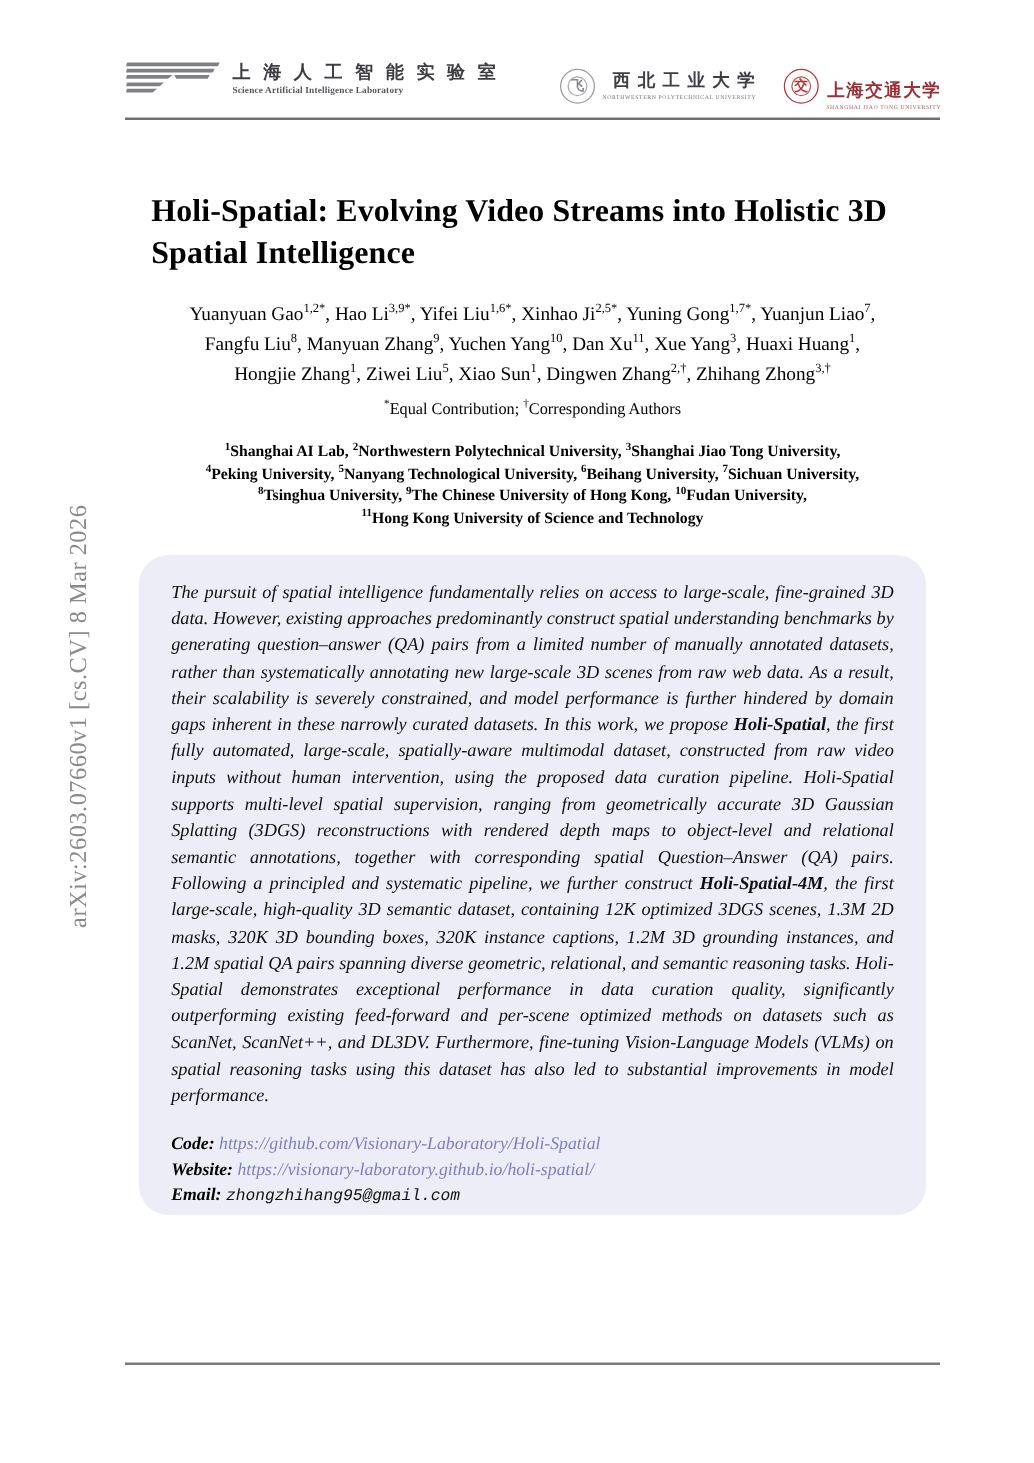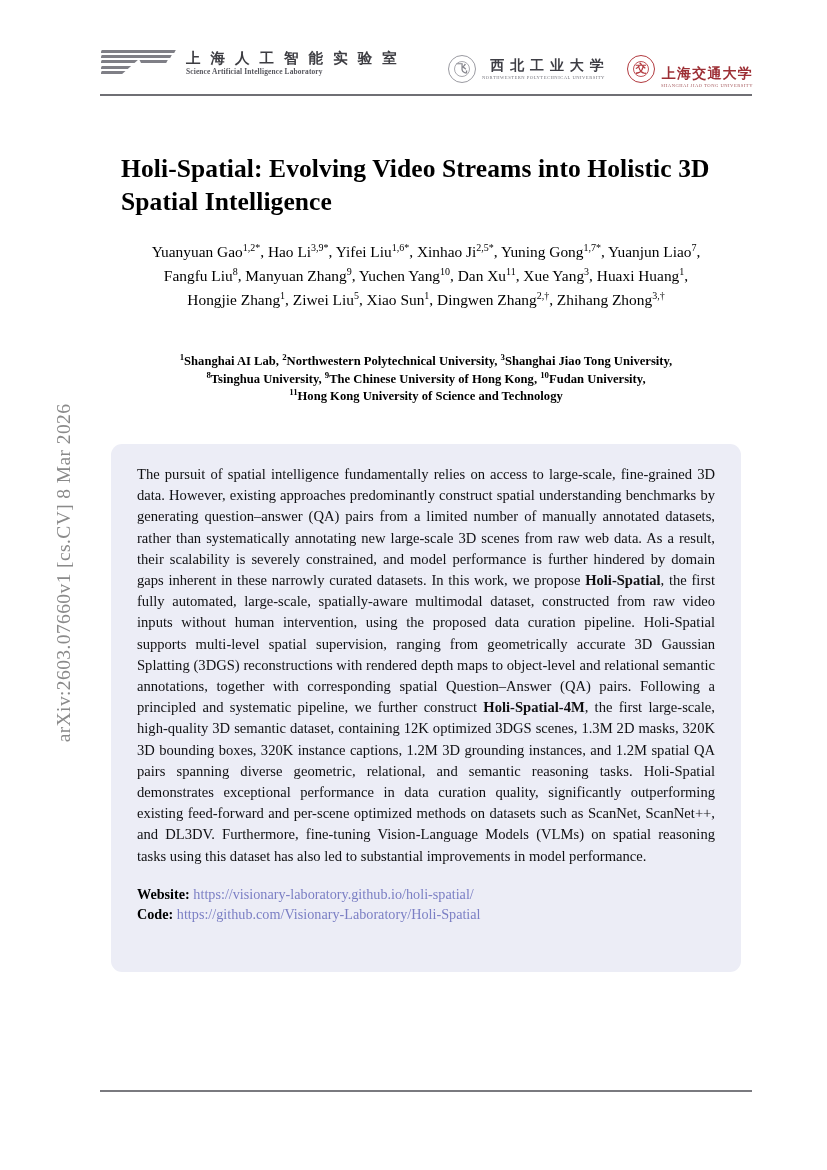--- a/index.html
+++ b/index.html
@@ -220,23 +220,24 @@
   .affiliations sup { font-size: 8.8px; vertical-align: super; line-height: 0; font-weight: bold; }
 
   
   .abstract-card {
     position: absolute;
     left: 12px;
     top: 444px;
     width: 630px;
     height: 528px;
     background: #ecedf6;
-    border-radius: 11px;
+    border-radius: 24px;
     box-sizing: border-box;
     padding: 20px 26px 18px 26px;
+    font-style: italic;
   }
   .abstract-text {
     font-size: 14.6px;
     line-height: 21.2px;
     text-align: justify;
     text-justify: inter-word;
     hyphens: auto;
     color: #101012;
   }
   .abstract-text b { font-weight: bold; }
@@ -309,37 +310,43 @@
   <div class="rule rule-top"></div>
 
   <div class="title">Holi-Spatial: Evolving Video Streams into Holistic 3D Spatial Intelligence</div>
 
   <div class="authors">
       <div>Yuanyuan Gao<sup>1,2*</sup>, Hao Li<sup>3,9*</sup>, Yifei Liu<sup>1,6*</sup>, Xinhao Ji<sup>2,5*</sup>, Yuning Gong<sup>1,7*</sup>, Yuanjun Liao<sup>7</sup>,</div>
       <div>Fangfu Liu<sup>8</sup>, Manyuan Zhang<sup>9</sup>, Yuchen Yang<sup>10</sup>, Dan Xu<sup>11</sup>, Xue Yang<sup>3</sup>, Huaxi Huang<sup>1</sup>,</div>
       <div>Hongjie Zhang<sup>1</sup>, Ziwei Liu<sup>5</sup>, Xiao Sun<sup>1</sup>, Dingwen Zhang<sup>2,†</sup>, Zhihang Zhong<sup>3,†</sup></div>
     </div>
 
+  <div class="contrib-note"><sup>*</sup>Equal Contribution; <sup>†</sup>Corresponding Authors</div>
 
   <div class="affiliations">
       <div><sup>1</sup>Shanghai AI Lab, <sup>2</sup>Northwestern Polytechnical University, <sup>3</sup>Shanghai Jiao Tong University,</div>
+      <div><sup>4</sup>Peking University, <sup>5</sup>Nanyang Technological University, <sup>6</sup>Beihang University, <sup>7</sup>Sichuan University,</div>
       <div><sup>8</sup>Tsinghua University, <sup>9</sup>The Chinese University of Hong Kong, <sup>10</sup>Fudan University,</div>
       <div><sup>11</sup>Hong Kong University of Science and Technology</div>
     </div>
 
   <div class="abstract-card">
     <div class="abstract-text">The pursuit of spatial intelligence fundamentally relies on access to large-scale, fine-grained 3D data. However, existing approaches predominantly construct spatial understanding benchmarks by generating question–answer (QA) pairs from a limited number of manually annotated datasets, rather than systematically annotating new large-scale 3D scenes from raw web data. As a result, their scalability is severely constrained, and model performance is further hindered by domain gaps inherent in these narrowly curated datasets. In this work, we propose <b>Holi-Spatial</b>, the first fully automated, large-scale, spatially-aware multimodal dataset, constructed from raw video inputs without human intervention, using the proposed data curation pipeline. Holi-Spatial supports multi-level spatial supervision, ranging from geometrically accurate 3D Gaussian Splatting (3DGS) reconstructions with rendered depth maps to object-level and relational semantic annotations, together with corresponding spatial Question–Answer (QA) pairs. Following a principled and systematic pipeline, we further construct <b>Holi-Spatial-4M</b>, the first large-scale, high-quality 3D semantic dataset, containing 12K optimized 3DGS scenes, 1.3M 2D masks, 320K 3D bounding boxes, 320K instance captions, 1.2M 3D grounding instances, and 1.2M spatial QA pairs spanning diverse geometric, relational, and semantic reasoning tasks. Holi-Spatial demonstrates exceptional performance in data curation quality, significantly outperforming existing feed-forward and per-scene optimized methods on datasets such as ScanNet, ScanNet++, and DL3DV. Furthermore, fine-tuning Vision-Language Models (VLMs) on spatial reasoning tasks using this dataset has also led to substantial improvements in model performance.</div>
 
     <div class="links">
+      <div class="row">
+        <span class="lbl">Code:</span>
+        <span class="url">https://github.com/Visionary-Laboratory/Holi-Spatial</span>
+      </div>
       <div class="row">
         <span class="lbl"><span>Website</span>:</span>
         <span class="url">https://visionary-laboratory.github.io/holi-spatial/</span>
       </div>
       <div class="row">
-        <span class="lbl">Code:</span>
-        <span class="url">https://github.com/Visionary-Laboratory/Holi-Spatial</span>
+        <span class="lbl">Email:</span>
+        <span class="mail">zhongzhihang95@gmail.com</span>
       </div>
     </div>
   </div>
 
   <div class="rule rule-bottom"></div>
 
 </div>
 
 </body></html>

